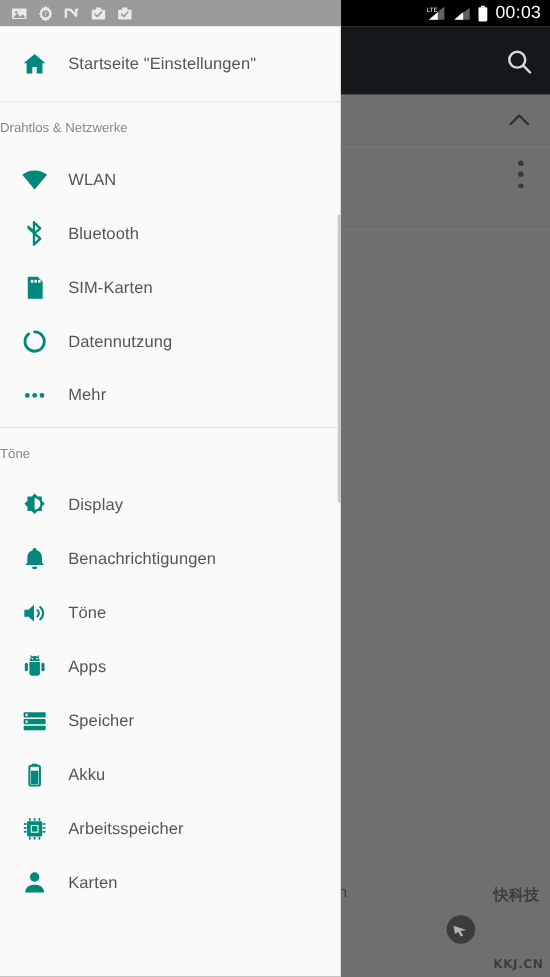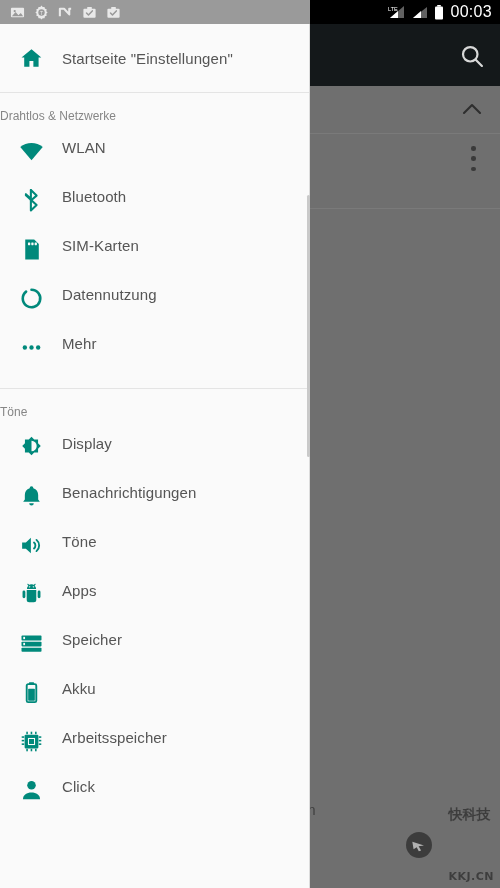--- a/index.html
+++ b/index.html
@@ -68,21 +68,21 @@
     font-size: 15px; color: #555; letter-spacing: .1px;
     white-space: nowrap;
   }
   #drawer-header .row-label { color: #555; }
 
   .section-header {
     height: 46px; display: flex; align-items: center;
     font-size: 12px; color: #868686;
   }
   .drawer-row {
-    height: 49px; display: flex; align-items: flex-start; background: #fafafa;
+    height: 49px; display: flex; align-items: center; background: #fafafa;
   }
   .section-divider { height: 1px; background: #e4e4e4; margin: 4px 0 0 0; }
 
   #drawer-scrollbar {
     position: absolute; right: 0px; top: 195px;
     width: 3px; height: 262px; background: #c9c9c9; border-radius: 2px;
   }
   #drawer-edge {
     position: absolute; right: 0; top: 24px; bottom: 0; width: 1px;
     background: #dcdcdc;
@@ -364,21 +364,21 @@
       <span class="row-label">Arbeitsspeicher</span>
     </div>
 
     <div class="drawer-row">
       <span class="row-icon">
         <svg width="25" height="25" viewBox="0 0 24 24">
           <circle cx="12" cy="7" r="4.1" fill="#00897b"></circle>
           <path d="M3.8 20.4 c0-4.5 3.7-6.6 8.2-6.6 s8.2 2.1 8.2 6.6 Z" fill="#00897b"></path>
         </svg>
       </span>
-      <span class="row-label">Click</span>
+      <span class="row-label">Karten</span>
     </div>
 
 
     <div id="drawer-edge"></div>
     <div id="drawer-scrollbar"></div>
   </div>
 
   <div id="watermark">
     <div id="wm-logo">
       <svg width="20" height="20" viewBox="0 0 24 24">

